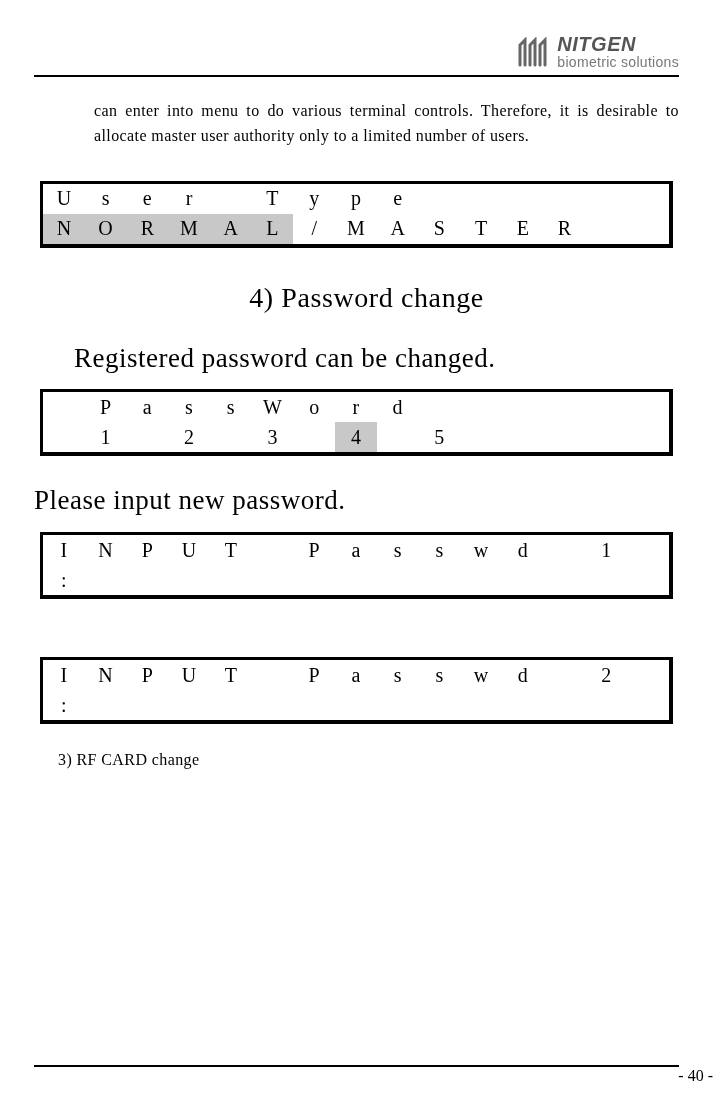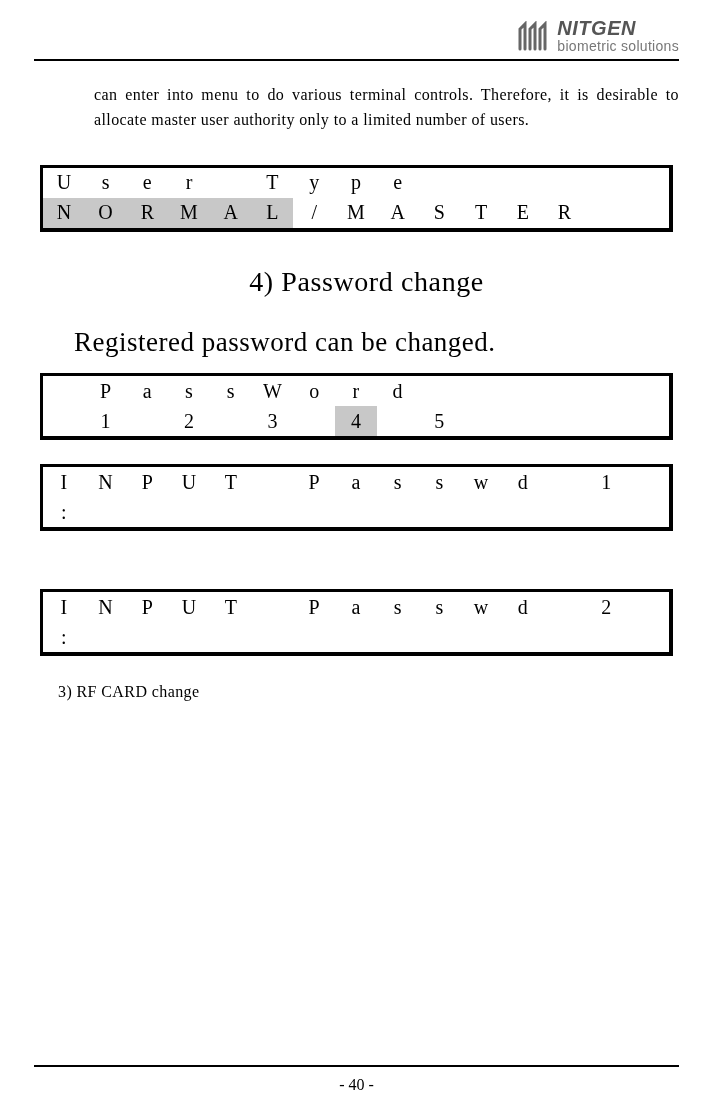--- a/index.html
+++ b/index.html
@@ -6,21 +6,21 @@
   html, body { margin: 0; padding: 0; }
   body {
     width: 713px;
     height: 1113px;
     background: #fff;
     font-family: "Times New Roman", Georgia, serif;
     color: #000;
     position: relative;
   }
   .page {
-    padding: 18px 34px 12px 34px;
+    padding: 34px 34px 12px 34px;
   }
   .logo-row {
     display: flex;
     justify-content: flex-end;
     align-items: center;
     margin-bottom: 4px;
   }
   .logo {
     display: flex;
     align-items: center;
@@ -100,24 +100,24 @@
     text-align: center;
     height: 30px;
     padding: 0;
     font-family: "Times New Roman", serif;
   }
   .shade { background: #c8c8c8; }
   .small-gap { height: 24px; }
 
   .footer {
     position: absolute;
-    bottom: 19px;
+    bottom: 28px;
     left: 0;
     right: 0;
-    text-align: center;
+    text-align: right;
     font-size: 16px;
   }
 </style>
 </head>
 <body>
 
 <div class="page">
 
   <div class="logo-row">
     <div class="logo">
@@ -214,20 +214,21 @@
             <td></td>
             <td></td>
             <td></td>
             <td></td>
             <td></td>
           </tr>
     </tbody>
       </table>
   </div>
 
+  <p class="body-text line line3">Please input new password.</p>
 
   <div class="lcd">
     <table>
       <tbody>
           <tr id="lcd3r1">
             <td>I</td>
             <td>N</td>
             <td>P</td>
             <td>U</td>
             <td>T</td>

